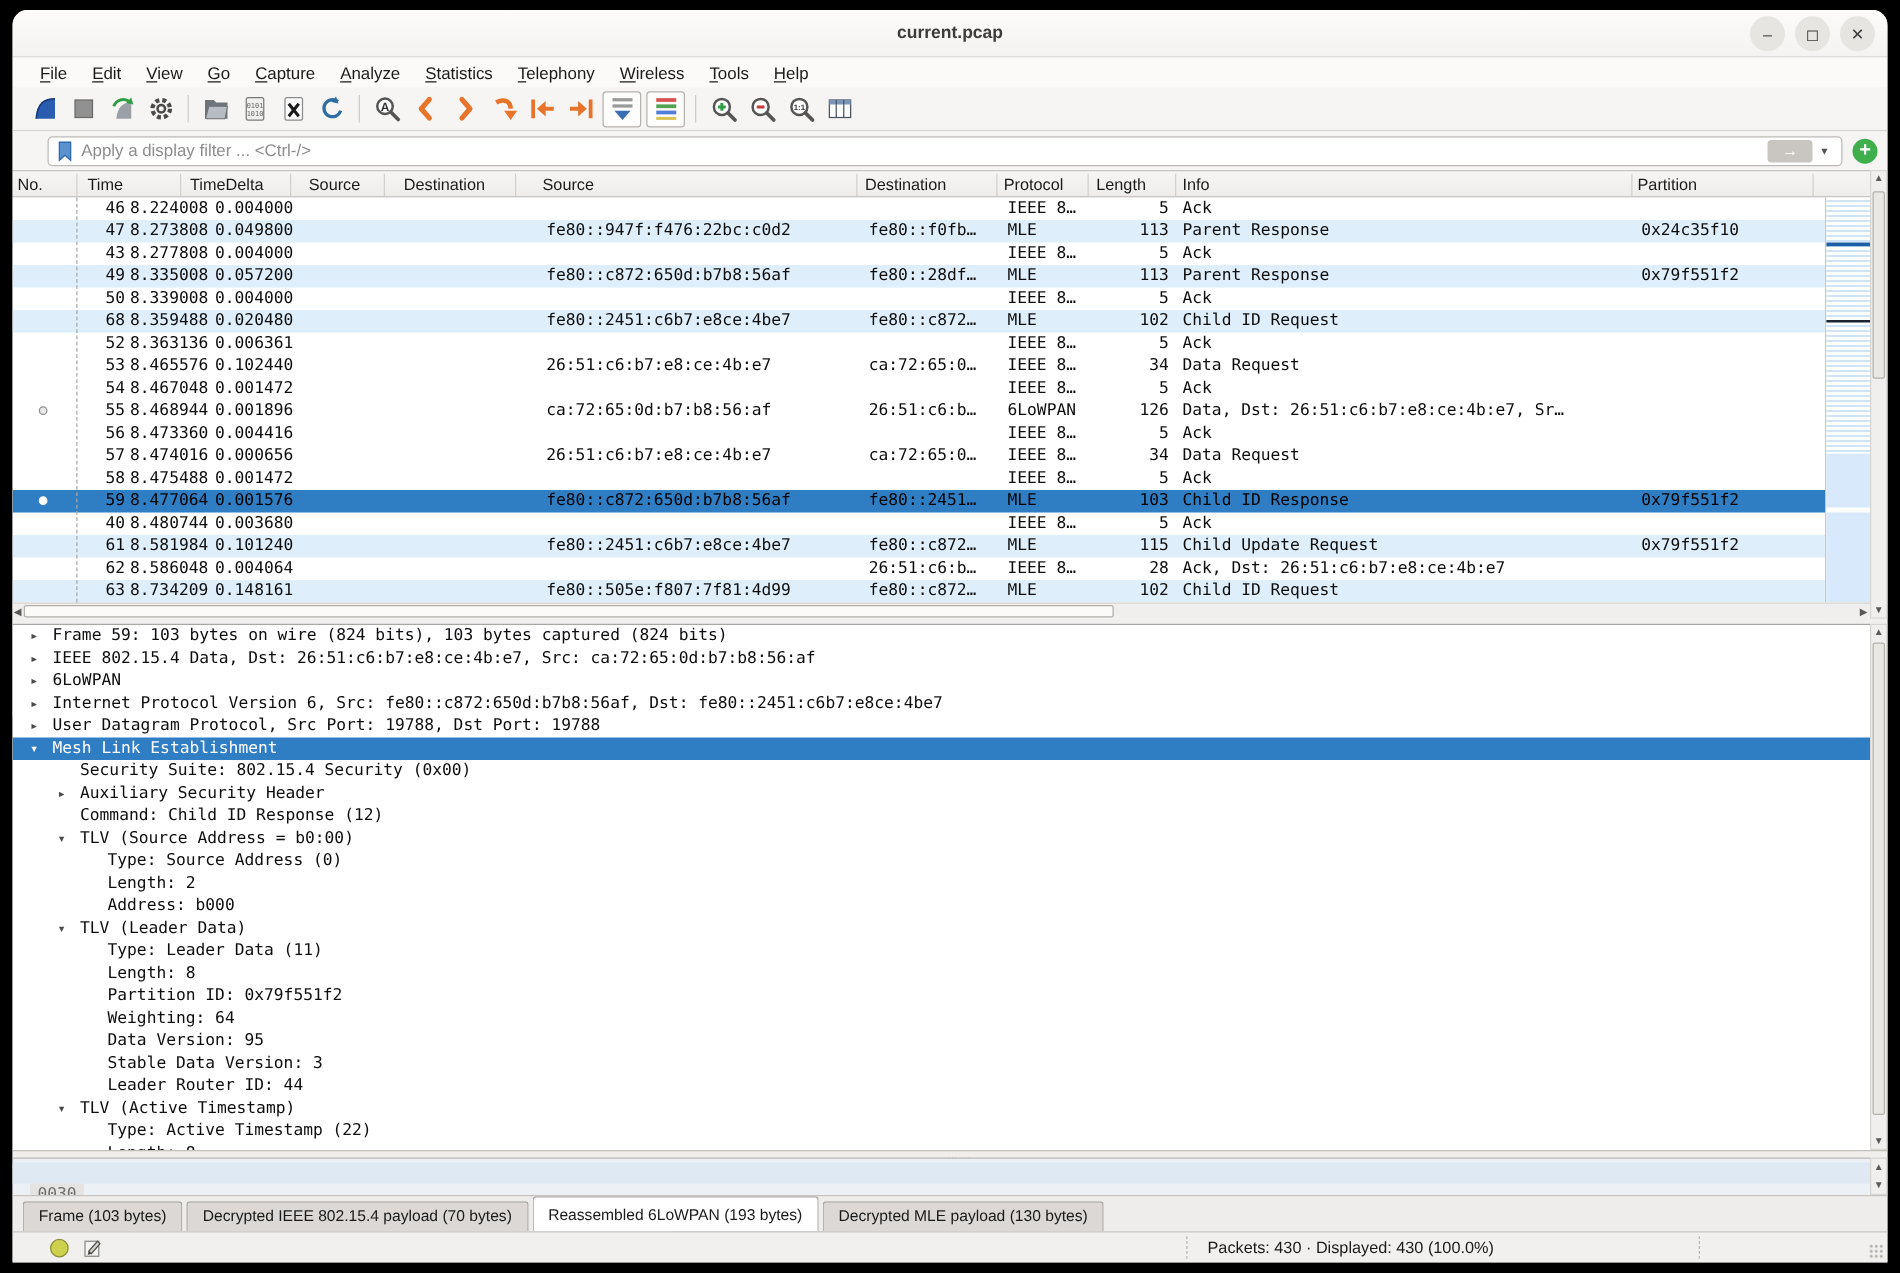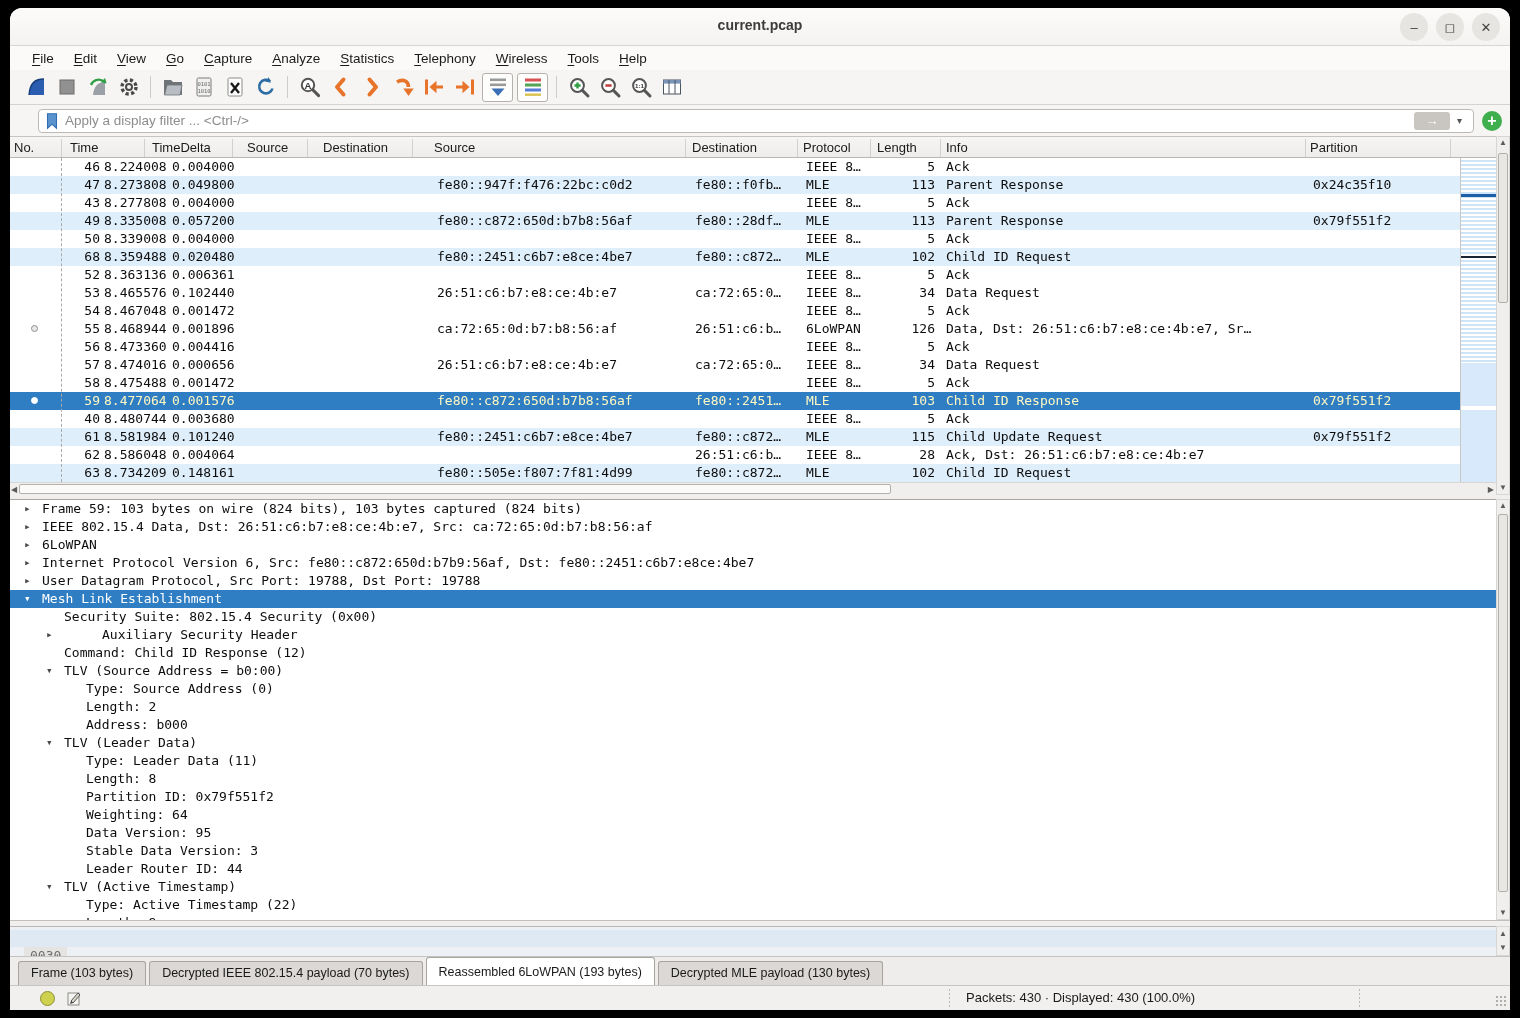--- a/index.html
+++ b/index.html
@@ -53,21 +53,21 @@
                background:linear-gradient(#f6f5f3,#efedeb); border-top:1px solid #c6c4c0;
                border-bottom:1px solid #b9b7b3; }
   .colheader .hcell { position:absolute; top:3px; font-size:13px; color:#1a1a1a; }
   .colheader .hsep { position:absolute; top:2px; width:1px; height:18px; background:#d2d0cc; }
 
   .plist { position:absolute; left:0; top:150px; width:1450px; height:416px;
            background:#fff; overflow:hidden;
            font-family:"DejaVu Sans Mono", monospace; font-size:13px; }
   .prow { position:relative; height:18px; line-height:18px; white-space:nowrap; color:#0d0d0d; }
   .prow.blue { background:#deeefb; }
-  .prow.selected { background:#2f7dc3; color:#fef9c3; }
+  .prow.selected { background:#2f7dc3; color:#000000; }
   .pc { position:absolute; top:0; height:18px; overflow:hidden; }
   .c-no   { left:14px;  width:76px; text-align:right; }
   .c-time { left:94px;  width:80px; }
   .c-delta{ left:162px; width:90px; }
   .c-src  { left:427px; width:252px; }
   .c-dst  { left:685px; width:102px; }
   .c-proto{ left:796px; width:66px; }
   .c-len  { left:856px; width:69px; text-align:right; }
   .c-info { left:936px; width:358px; }
   .c-part { left:1303px; width:140px; }
@@ -572,25 +572,25 @@
   </div>
 
   <div class="splitter sp1">
     <div class="spdots">⋯⋯</div>
   </div>
 
   <div class="detail" id="detail">
       <div class="drow"><span class="darrow" style="left: 14px;">▸</span><span class="dtext" style="left: 32px;">Frame 59: 103 bytes on wire (824 bits), 103 bytes captured (824 bits)</span></div>
       <div class="drow"><span class="darrow" style="left: 14px;">▸</span><span class="dtext" style="left: 32px;">IEEE 802.15.4 Data, Dst: 26:51:c6:b7:e8:ce:4b:e7, Src: ca:72:65:0d:b7:b8:56:af</span></div>
       <div class="drow"><span class="darrow" style="left: 14px;">▸</span><span class="dtext" style="left: 32px;">6LoWPAN</span></div>
-      <div class="drow"><span class="darrow" style="left: 14px;">▸</span><span class="dtext" style="left: 32px;">Internet Protocol Version 6, Src: fe80::c872:650d:b7b9:56af, Dst: fe80::2451:c6b7:e8ce:4be7</span></div>
+      <div class="drow"><span class="darrow" style="left: 14px;">▸</span><span class="dtext" style="left: 32px;">Internet Protocol Version 6, Src: fe80::c872:650d:b7b8:56af, Dst: fe80::2451:c6b7:e8ce:4be7</span></div>
       <div class="drow"><span class="darrow" style="left: 14px;">▸</span><span class="dtext" style="left: 32px;">User Datagram Protocol, Src Port: 19788, Dst Port: 19788</span></div>
       <div class="drow selected"><span class="darrow" style="left: 14px;">▾</span><span class="dtext" style="left: 32px;">Mesh Link Establishment</span></div>
       <div class="drow"><span class="dtext" style="left: 54px;">Security Suite: 802.15.4 Security (0x00)</span></div>
-      <div class="drow"><span class="darrow" style="left: 36px;">▸</span><span class="dtext" style="left: 54px; margin-left: 38px;">Auxiliary Security Header</span></div>
+      <div class="drow"><span class="darrow" style="left: 36px;">▸</span><span class="dtext" style="left: 54px;">Auxiliary Security Header</span></div>
       <div class="drow"><span class="dtext" style="left: 54px;">Command: Child ID Response (12)</span></div>
       <div class="drow"><span class="darrow" style="left: 36px;">▾</span><span class="dtext" style="left: 54px;">TLV (Source Address = b0:00)</span></div>
       <div class="drow"><span class="dtext" style="left: 76px;">Type: Source Address (0)</span></div>
       <div class="drow"><span class="dtext" style="left: 76px;">Length: 2</span></div>
       <div class="drow"><span class="dtext" style="left: 76px;">Address: b000</span></div>
       <div class="drow"><span class="darrow" style="left: 36px;">▾</span><span class="dtext" style="left: 54px;">TLV (Leader Data)</span></div>
       <div class="drow"><span class="dtext" style="left: 76px;">Type: Leader Data (11)</span></div>
       <div class="drow"><span class="dtext" style="left: 76px;">Length: 8</span></div>
       <div class="drow"><span class="dtext" style="left: 76px;">Partition ID: 0x79f551f2</span></div>
       <div class="drow"><span class="dtext" style="left: 76px;">Weighting: 64</span></div>

